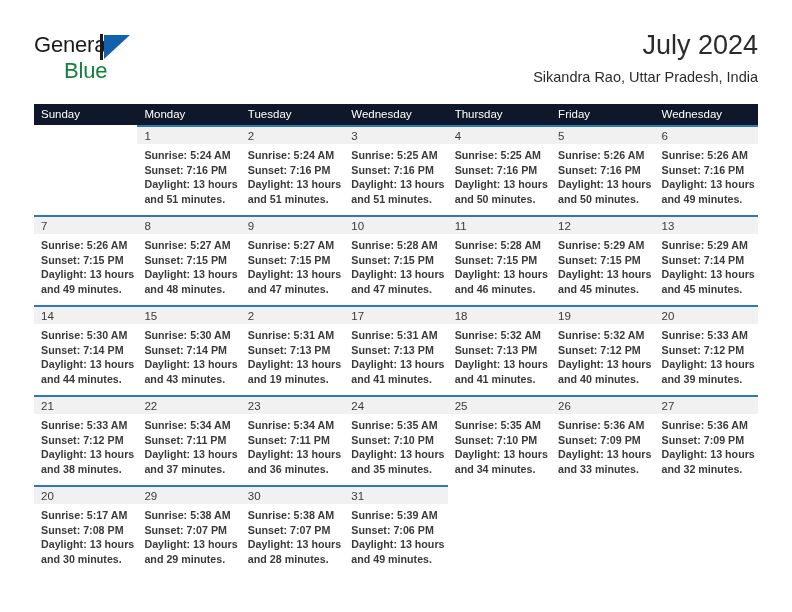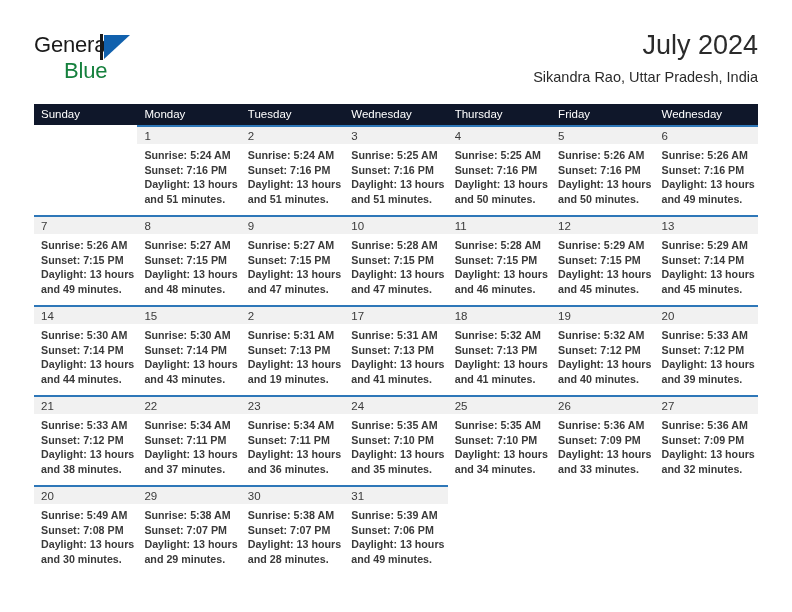--- a/index.html
+++ b/index.html
@@ -427,21 +427,21 @@
               <div class="info-line">Sunset: 7:09 PM</div>
               <div class="info-line">Daylight: 13 hours</div>
               <div class="info-line">and 32 minutes.</div>
             </div>
           </td>
         </tr>
         <tr class="week-row">
           <td class="">
             <div class="daynum">20</div>
             <div class="cell-body">
-              <div class="info-line">Sunrise: 5:49 AM</div>
+              <div class="info-line">Sunrise: 5:17 AM</div>
               <div class="info-line">Sunset: 7:08 PM</div>
               <div class="info-line">Daylight: 13 hours</div>
               <div class="info-line">and 30 minutes.</div>
             </div>
           </td>
           <td class="">
             <div class="daynum">29</div>
             <div class="cell-body">
               <div class="info-line">Sunrise: 5:38 AM</div>
               <div class="info-line">Sunset: 7:07 PM</div>

